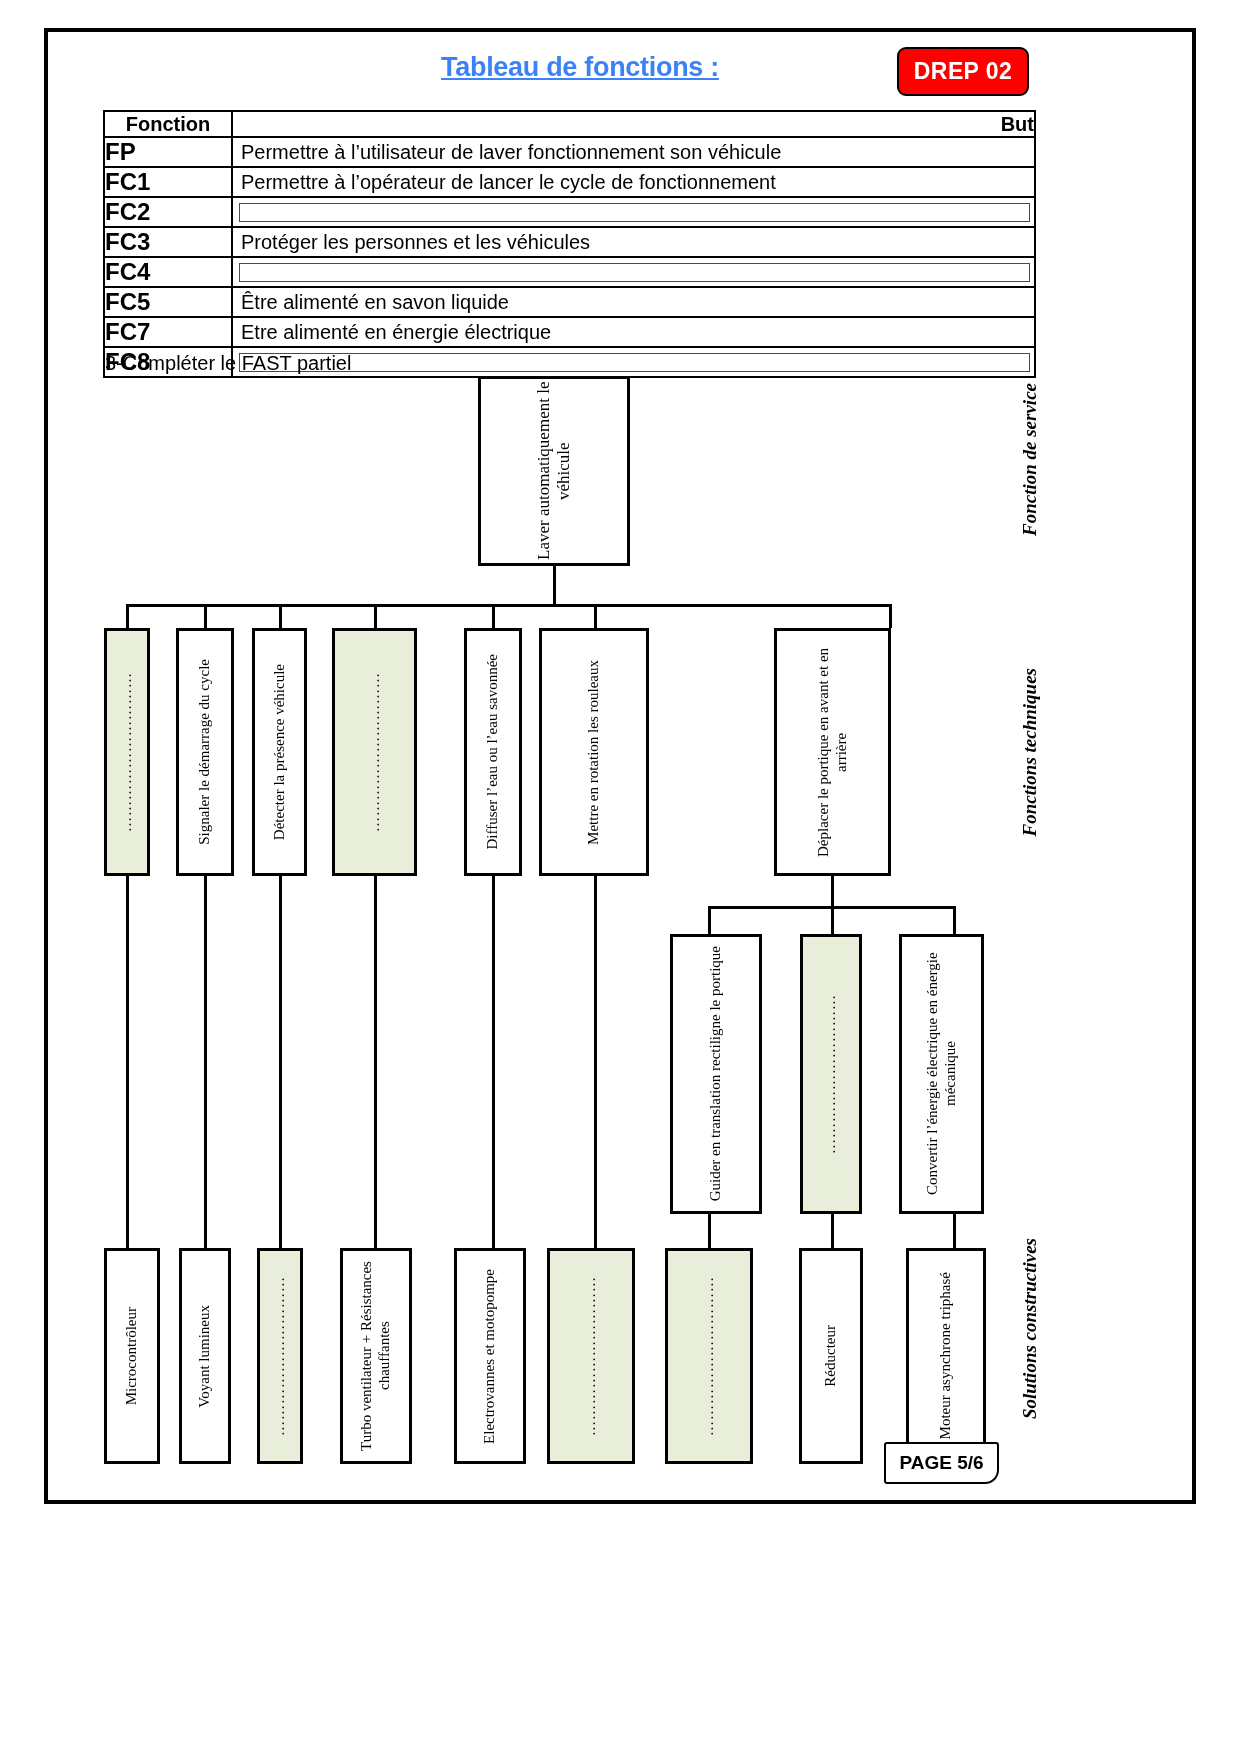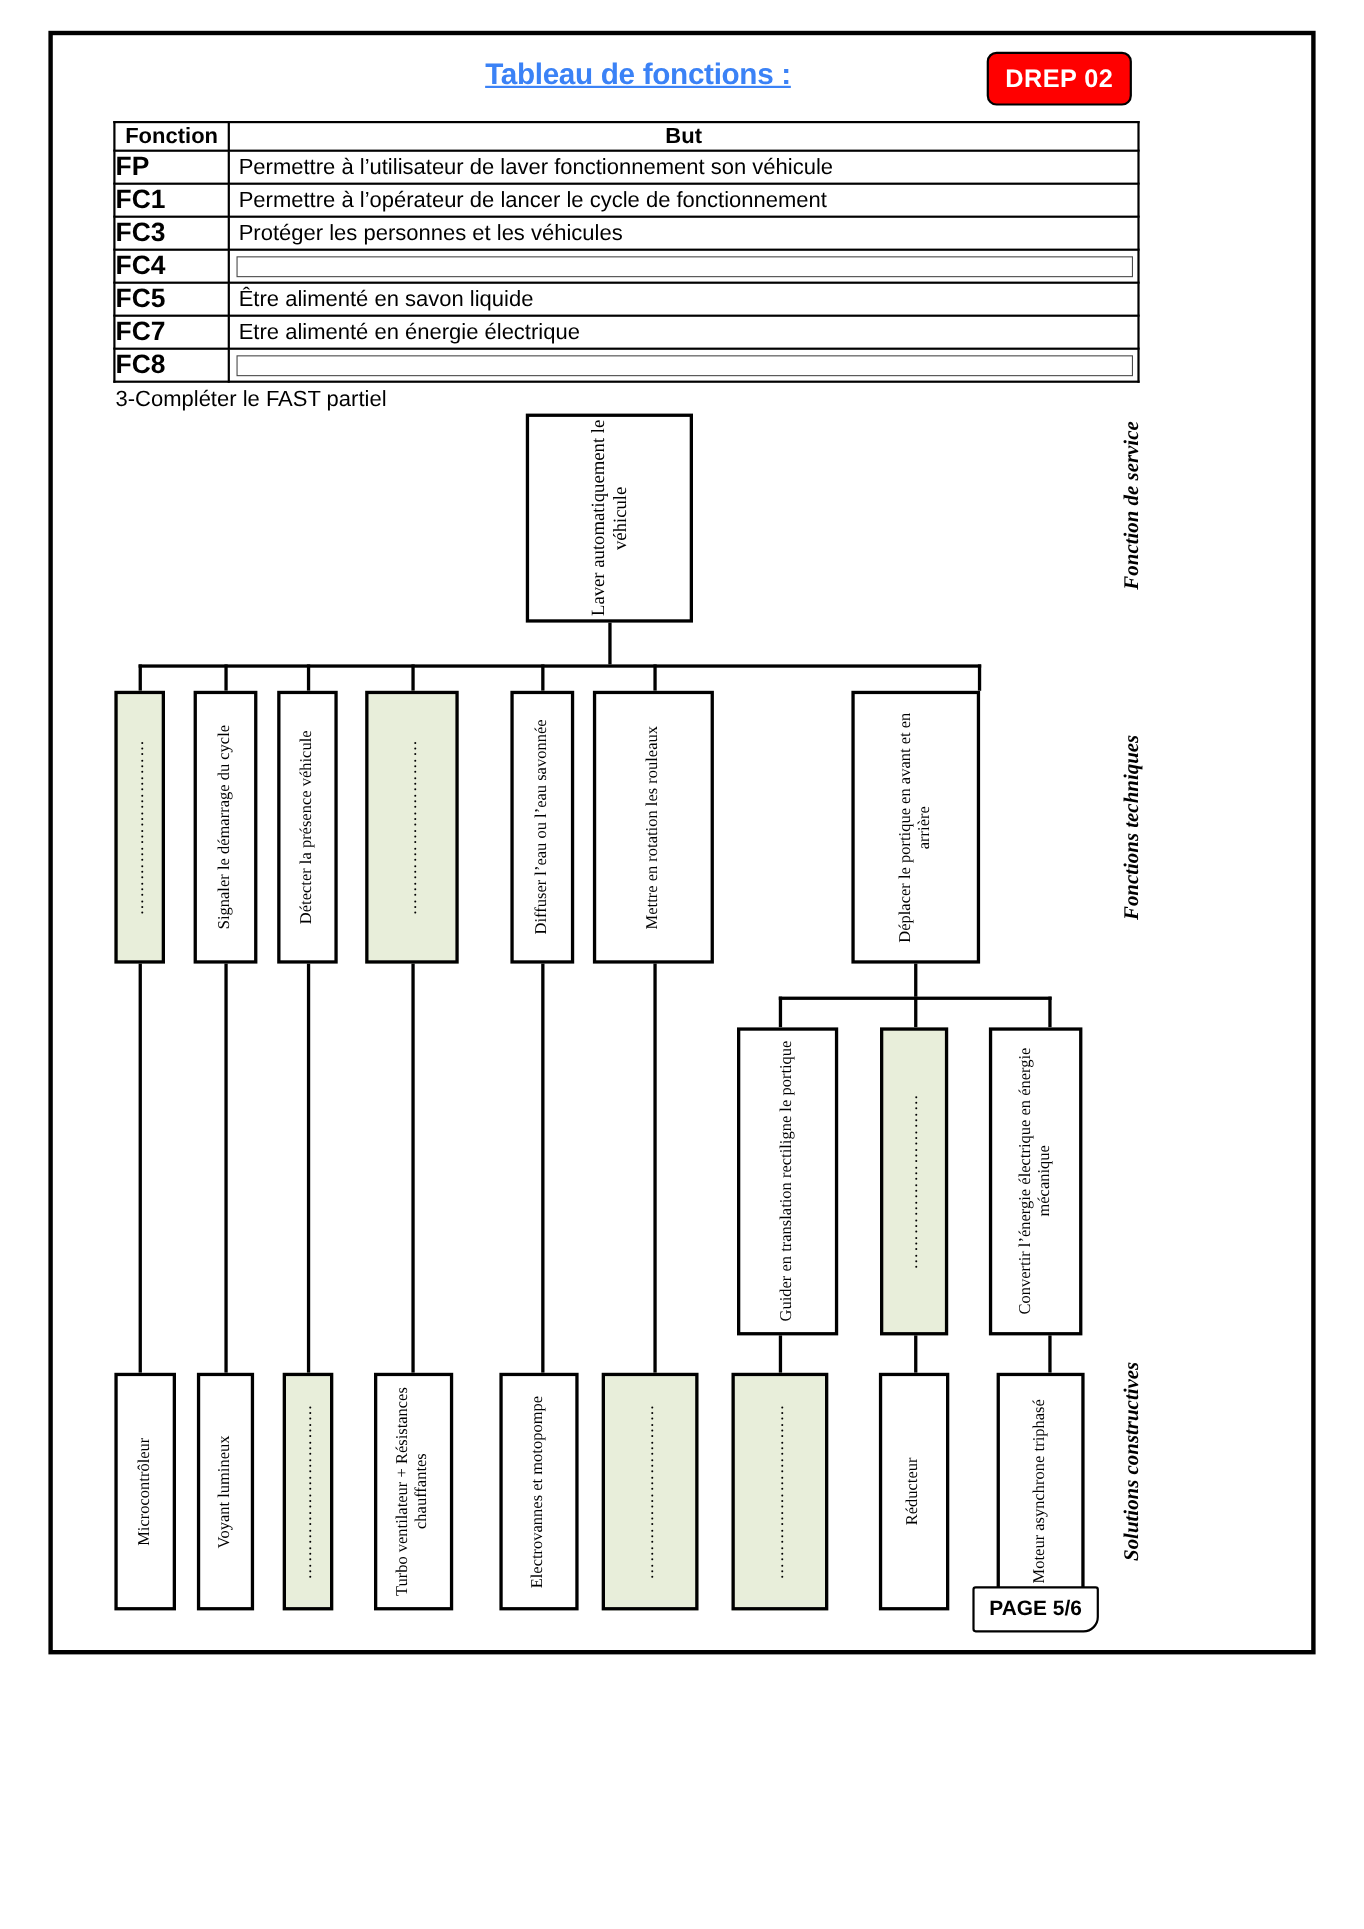--- a/index.html
+++ b/index.html
@@ -57,21 +57,21 @@
     width:933px;
     border-collapse:collapse;
     table-layout:fixed;
   }
   #fn-table td, #fn-table th{
     border:2px solid #000;
     padding:0;
     height:26px;
     vertical-align:middle;
   }
-  #fn-table .c-fn{ width:104px; }
+  #fn-table .c-fn{ width:128px; }
   #fn-table .c-but{ text-align:left; }
   .hdr-txt{ font-size:20px; font-weight:bold; }
   .fn-txt{ font-size:24px; font-weight:bold; }
   .but-txt{
     font-size:20px;
     padding-left:8px;
     white-space:nowrap;
     font-weight:normal;
   }
   .blank-field{
@@ -170,33 +170,39 @@
 
 <div id="doc-title">Tableau de fonctions :</div>
 <div id="drep-badge">DREP 02</div>
 
 <table id="fn-table">
   <thead>
     <tr>
       <th class="c-fn">
         <span class="hdr-txt">Fonction</span>
       </th>
-      <th class="c-but" style="text-align:center">
+      <th class="c-but" style="text-align:right">
         <span class="hdr-txt">But</span>
       </th>
     </tr>
   </thead>
   <tbody id="fn-tbody">
       <tr>
         <td class="c-fn"><span class="fn-txt">FP</span></td>
         <td class="c-but"><span class="but-txt">Permettre à l’utilisateur de laver fonctionnement son véhicule</span></td>
       </tr>
       <tr>
         <td class="c-fn"><span class="fn-txt">FC1</span></td>
         <td class="c-but"><span class="but-txt">Permettre à l’opérateur de  lancer le cycle de fonctionnement</span></td>
+      </tr>
+      <tr>
+        <td class="c-fn"><span class="fn-txt">FC2</span></td>
+        <td class="c-but">
+          <span class="blank-field"></span>
+        </td>
       </tr>
       <tr>
         <td class="c-fn"><span class="fn-txt">FC3</span></td>
         <td class="c-but"><span class="but-txt">Protéger les personnes et les véhicules</span></td>
       </tr>
       <tr>
         <td class="c-fn"><span class="fn-txt">FC4</span></td>
         <td class="c-but">
           <span class="blank-field"></span>
         </td>

